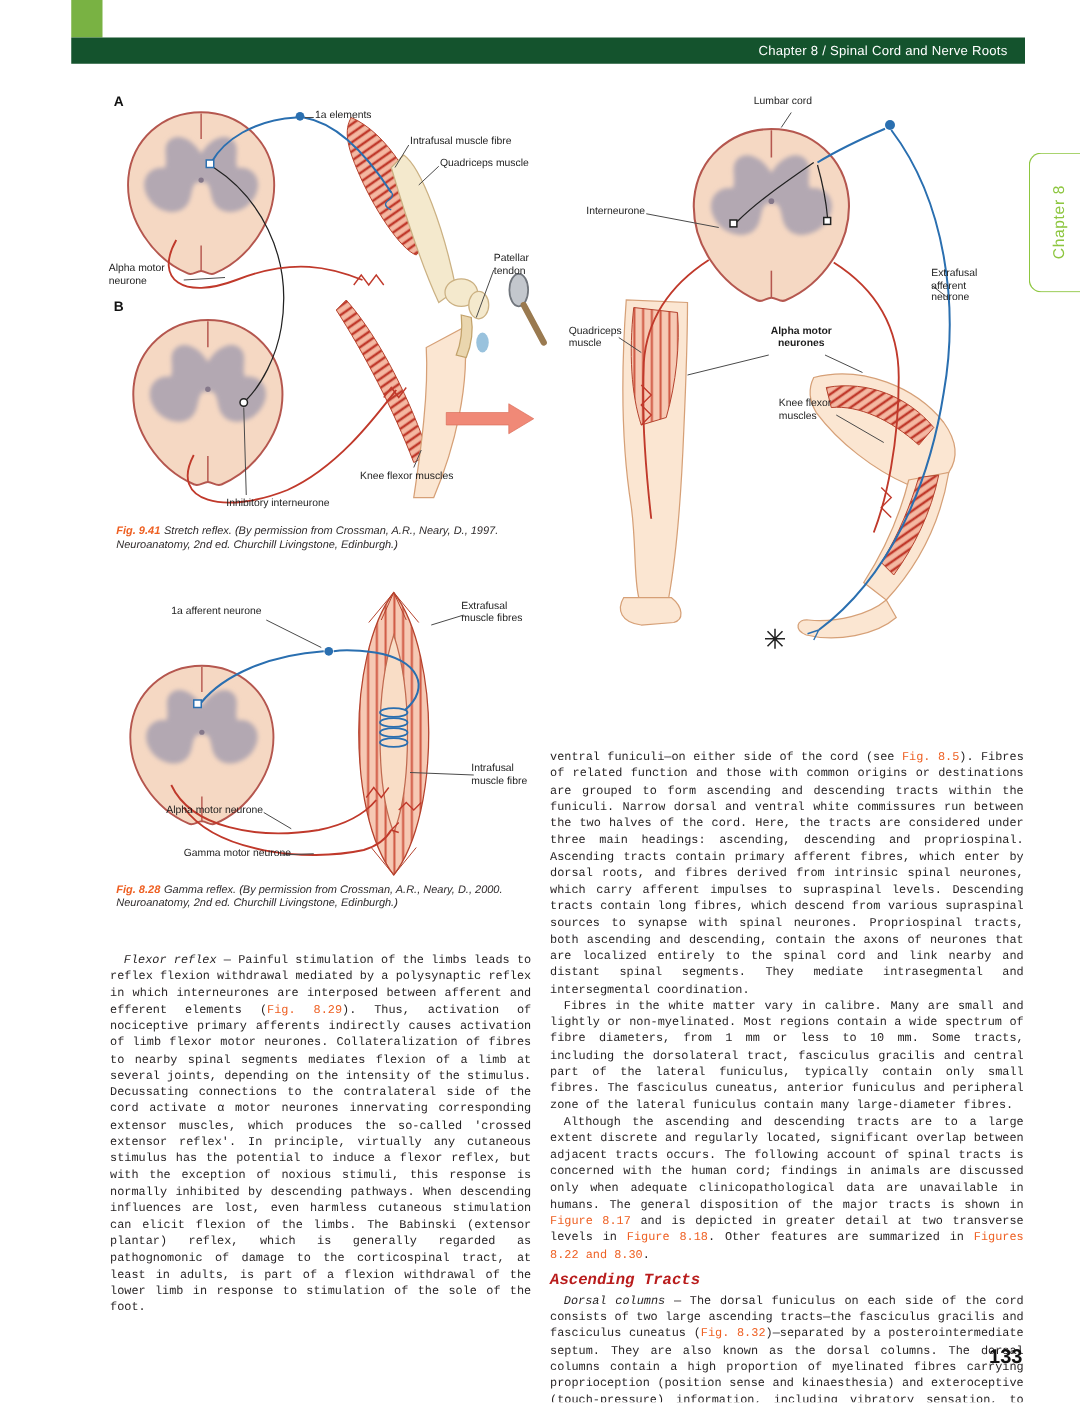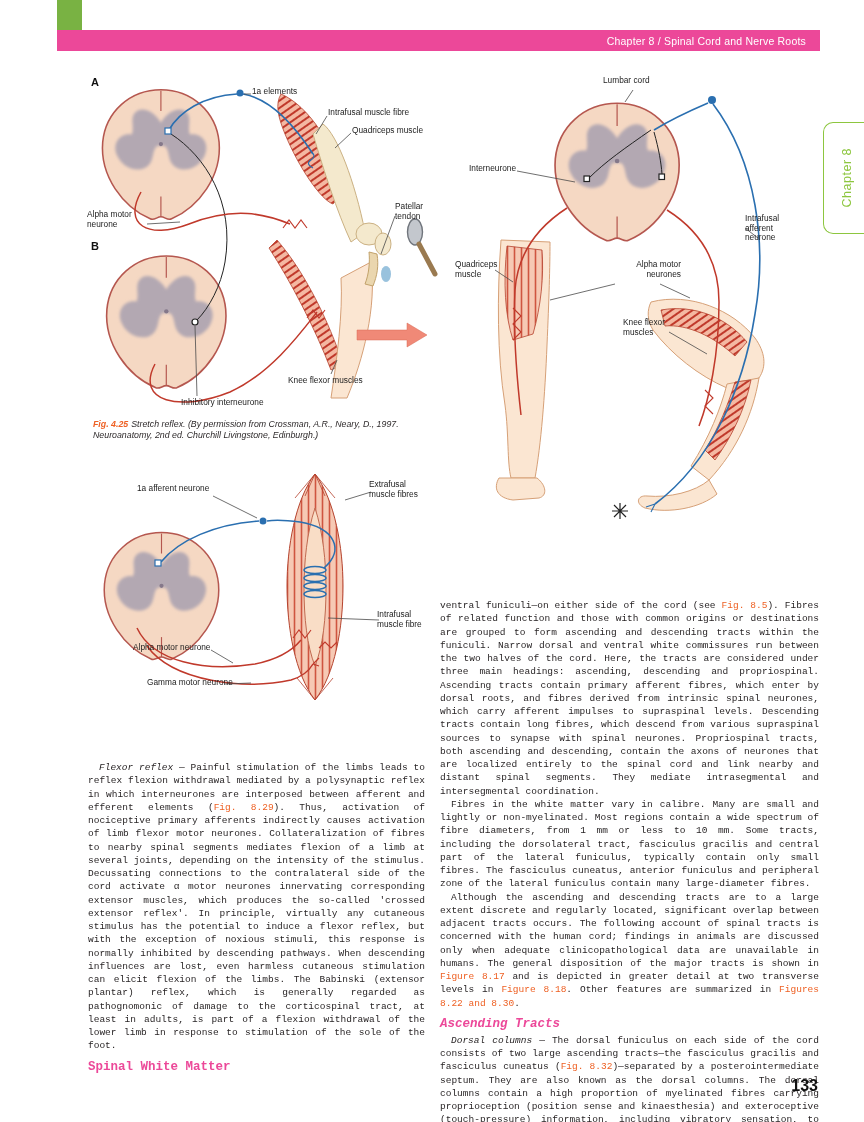--- a/index.html
+++ b/index.html
@@ -1,41 +1,41 @@
 <!DOCTYPE html>
 <html><head>
 <meta charset="utf-8">
 <style>
   html,body{margin:0;padding:0;background:#ffffff;}
   .page{position:relative;width:864px;height:1122px;background:#ffffff;overflow:hidden;
         font-family:"Liberation Sans",sans-serif;color:#231f20;}
   
   .corner-tab{position:absolute;left:57px;top:0;width:25px;height:30px;background:#79b243;}
-  .header-bar{position:absolute;left:57px;top:30px;width:763px;height:21px;background:#ec4899;
+  .header-bar{position:absolute;left:57px;top:30px;width:763px;height:21px;background:#14532d;
       color:#ffffff;font-size:10.5px;display:flex;align-items:center;justify-content:flex-end;
       padding-right:14px;box-sizing:border-box;letter-spacing:.2px;}
   .side-tab{position:absolute;left:823px;top:122px;width:46px;height:112px;
       border:1.5px solid #8dc63f;border-right:none;border-radius:10px 0 0 10px;
       display:flex;align-items:center;justify-content:center;box-sizing:border-box;}
   .side-tab-text{writing-mode:vertical-rl;transform:rotate(180deg);color:#8dc63f;
       font-size:12.5px;letter-spacing:.5px;}
   
   .fig{position:absolute;}
   .fig-svg{position:absolute;left:0;top:0;width:100%;height:100%;}
   .fig-lab{position:absolute;font-size:8.3px;line-height:9.6px;color:#1c1c1c;}
   .panel-letter{position:absolute;font-size:11px;font-weight:bold;color:#111;}
   .fig-caption{position:absolute;font-size:8.8px;line-height:11.3px;font-style:italic;color:#2e2a2b;}
   .cap-num{color:#ee6023;font-weight:bold;margin-right:3px;}
   
   .col{position:absolute;font-family:Liberation Mono, monospace;}
   .body-p{margin:0;font-size:9.5px;line-height:13.25px;text-align:justify;}
   .body-p.ind{text-indent:11px;}
   .it{font-style:italic;}
   .ref-link{color:#ee6023;cursor:pointer;}
-  .sec-head{font-size:12.5px;font-weight:bold;margin:7px 0 3px 0;color:#ec4899;}
+  .sec-head{font-size:12.5px;font-weight:bold;margin:7px 0 3px 0;color:#b91c1c;}
   .sec-head.it{font-style:italic;}
   .page-num{position:absolute;right:46px;top:1077px;font-size:16px;font-weight:bold;color:#111;}
   .leaders line, .leaders path{stroke:#4a4a4a;stroke-width:.8;fill:none;}
 </style>
 </head>
 <body>
 
 <div class="page">
 
   <svg width="0" height="0" style="position:absolute" aria-hidden="true">
@@ -126,21 +126,21 @@
     <div class="panel-letter" style="left:6px;top:168px;">B</div>
     <div class="fig-lab" style="left:167px;top:15px;width:60px;">1a elements</div>
     <div class="fig-lab" style="left:243px;top:36px;width:104px;">Intrafusal muscle fibre</div>
     <div class="fig-lab" style="left:267px;top:54px;width:90px;">Quadriceps muscle</div>
     <div class="fig-lab" style="left:310px;top:130px;width:40px;">Patellar tendon</div>
     <div class="fig-lab" style="left:2px;top:138px;width:58px;">Alpha motor neurone</div>
     <div class="fig-lab" style="left:203px;top:304px;width:100px;">Knee flexor muscles</div>
     <div class="fig-lab" style="left:96px;top:326px;width:112px;">Inhibitory interneurone</div>
   </div>
   <div class="fig-caption" style="left:93px;top:419px;width:332px;">
-    <span class="cap-num">Fig. 4.25</span><span>Stretch reflex. (By permission from Crossman, A.R., Neary, D., 1997. Neuroanatomy, 2nd ed. Churchill Livingstone, Edinburgh.)</span>
+    <span class="cap-num">Fig. 9.41</span><span>Stretch reflex. (By permission from Crossman, A.R., Neary, D., 1997. Neuroanatomy, 2nd ed. Churchill Livingstone, Edinburgh.)</span>
   </div>
 
   <div class="fig" id="fig829" style="left:455px;top:70px;width:370px;height:458px;">
     <svg class="fig-svg" viewBox="0 0 370 458">
 
       <g>
         <path d="M46,170 C42,225 42,285 50,335 C54,365 52,392 56,408 L80,408 C86,375 90,325 92,275 C94,230 95,196 95,172 Z" fill="#fbe6d2" stroke="#d6a077"></path>
         <path d="M44,408 C38,418 42,428 58,430 L84,428 C92,426 92,416 82,408 Z" fill="#fbe6d2" stroke="#d6a077"></path>
         <path d="M52,176 C48,212 50,246 58,270 L78,264 C86,236 89,206 87,180 Z" fill="url(#mv)" stroke="#b5432e" stroke-width=".8"></path>
       </g>
@@ -182,23 +182,23 @@
         <line x1="62" y1="101" x2="120" y2="112"></line>
         <line x1="290" y1="158" x2="303" y2="168"></line>
         <line x1="40" y1="200" x2="58" y2="212"></line>
         <line x1="160" y1="214" x2="95" y2="230"></line>
         <line x1="205" y1="214" x2="235" y2="228"></line>
         <line x1="214" y1="262" x2="252" y2="284"></line>
       </g>
     </svg>
     <div class="fig-lab" style="left:148px;top:6px;width:62px;">Lumbar cord</div>
     <div class="fig-lab" style="left:14px;top:94px;width:60px;">Interneurone</div>
-    <div class="fig-lab" style="left:290px;top:144px;width:52px;">Intrafusal afferent neurone</div>
+    <div class="fig-lab" style="left:290px;top:144px;width:52px;">Extrafusal afferent neurone</div>
     <div class="fig-lab" style="left:0px;top:190px;width:50px;">Quadriceps muscle</div>
-    <div class="fig-lab" style="left:146px;top:190px;width:80px;text-align:right;">Alpha motor neurones</div>
+    <div class="fig-lab" style="left:146px;top:190px;width:80px;text-align:center;font-weight:bold;">Alpha motor neurones</div>
     <div class="fig-lab" style="left:168px;top:248px;width:55px;">Knee flexor muscles</div>
   </div>
 
   <div class="fig" id="fig828" style="left:95px;top:470px;width:345px;height:235px;">
     <svg class="fig-svg" viewBox="0 0 345 235">
       <g>
         <path d="M220,4 C240,30 248,78 248,116 C248,158 240,204 220,230 C200,204 192,158 192,116 C192,78 200,30 220,4 Z" fill="url(#mv)" stroke="#b5432e" stroke-width="1"></path>
         <path d="M220,4 L200,28 M220,4 L210,26 M220,4 L230,26 M220,4 L240,28 M220,230 L202,208 M220,230 L238,208" stroke="#b5432e" stroke-width=".8"></path>
         <path d="M220,38 C228,62 231,92 231,118 C231,148 228,176 220,196 C212,176 209,148 209,118 C209,92 212,62 220,38 Z" fill="#f9ddc6" stroke="#c06a50" stroke-width="1"></path>
         <g stroke="#2a6fb0" fill="none" stroke-width="1.4">
@@ -233,24 +233,26 @@
         <line x1="116" y1="180" x2="138" y2="193"></line>
         <line x1="130" y1="214" x2="156" y2="213"></line>
       </g>
     </svg>
     <div class="fig-lab" style="left:42px;top:14px;width:90px;">1a afferent neurone</div>
     <div class="fig-lab" style="left:274px;top:10px;width:62px;">Extrafusal muscle fibres</div>
     <div class="fig-lab" style="left:282px;top:140px;width:60px;">Intrafusal muscle fibre</div>
     <div class="fig-lab" style="left:38px;top:173px;width:95px;">Alpha motor neurone</div>
     <div class="fig-lab" style="left:52px;top:208px;width:100px;">Gamma motor neurone</div>
   </div>
+  <div class="fig-caption" style="left:93px;top:706px;width:332px;">
+    <span class="cap-num">Fig. 8.28</span><span>Gamma reflex. (By permission from Crossman, A.R., Neary, D., 2000. Neuroanatomy, 2nd ed. Churchill Livingstone, Edinburgh.)</span>
+  </div>
 
   <div class="col" id="col-left" style="left:88px;top:761px;width:337px;">
       <p class="body-p ind"><span class="it">Flexor reflex</span><span> — Painful stimulation of the limbs leads to reflex flexion withdrawal mediated by a polysynaptic reflex in which interneurones are interposed between afferent and efferent elements (</span><span class="ref-link">Fig. 8.29</span><span>). Thus, activation of nociceptive primary afferents indirectly causes activation of limb flexor motor neurones. Collateralization of fibres to nearby spinal segments mediates flexion of a limb at several joints, depending on the intensity of the stimulus. Decussating connections to the contralateral side of the cord activate α motor neurones innervating corresponding extensor muscles, which produces the so-called 'crossed extensor reflex'. In principle, virtually any cutaneous stimulus has the potential to induce a flexor reflex, but with the exception of noxious stimuli, this response is normally inhibited by descending pathways. When descending influences are lost, even harmless cutaneous stimulation can elicit flexion of the limbs. The Babinski (extensor plantar) reflex, which is generally regarded as pathognomonic of damage to the corticospinal tract, at least in adults, is part of a flexion withdrawal of the lower limb in response to stimulation of the sole of the foot.</span></p>
-      <div class="sec-head">Spinal White Matter</div>
     </div>
   <div class="col" id="col-right" style="left:440px;top:599px;width:379px;">
       <p class="body-p"><span>ventral funiculi—on either side of the cord (see </span><span class="ref-link">Fig. 8.5</span><span>). Fibres of related function and those with common origins or destinations are grouped to form ascending and descending tracts within the funiculi. Narrow dorsal and ventral white commissures run between the two halves of the cord. Here, the tracts are considered under three main headings: ascending, descending and propriospinal. Ascending tracts contain primary afferent fibres, which enter by dorsal roots, and fibres derived from intrinsic spinal neurones, which carry afferent impulses to supraspinal levels. Descending tracts contain long fibres, which descend from various supraspinal sources to synapse with spinal neurones. Propriospinal tracts, both ascending and descending, contain the axons of neurones that are localized entirely to the spinal cord and link nearby and distant spinal segments. They mediate intrasegmental and intersegmental coordination.</span></p>
       <p class="body-p ind"><span>Fibres in the white matter vary in calibre. Many are small and lightly or non-myelinated. Most regions contain a wide spectrum of fibre diameters, from 1 mm or less to 10 mm. Some tracts, including the dorsolateral tract, fasciculus gracilis and central part of the lateral funiculus, typically contain only small fibres. The fasciculus cuneatus, anterior funiculus and peripheral zone of the lateral funiculus contain many large-diameter fibres.</span></p>
       <p class="body-p ind"><span>Although the ascending and descending tracts are to a large extent discrete and regularly located, significant overlap between adjacent tracts occurs. The following account of spinal tracts is concerned with the human cord; findings in animals are discussed only when adequate clinicopathological data are unavailable in humans. The general disposition of the major tracts is shown in </span><span class="ref-link">Figure 8.17</span><span> and is depicted in greater detail at two transverse levels in </span><span class="ref-link">Figure 8.18</span><span>. Other features are summarized in </span><span class="ref-link">Figures 8.22 and 8.30</span><span>.</span></p>
       <div class="sec-head it">Ascending Tracts</div>
       <p class="body-p ind"><span class="it">Dorsal columns</span><span> — The dorsal funiculus on each side of the cord consists of two large ascending tracts—the fasciculus gracilis and fasciculus cuneatus (</span><span class="ref-link">Fig. 8.32</span><span>)—separated by a posterointermediate septum. They are also known as the dorsal columns. The dorsal columns contain a high proportion of myelinated fibres carrying proprioception (position sense and kinaesthesia) and exteroceptive (touch-pressure) information, including vibratory sensation, to higher levels. These fibres come from several sources: long primary afferent</span></p>
     </div>
 
   <div class="page-num">133</div>

